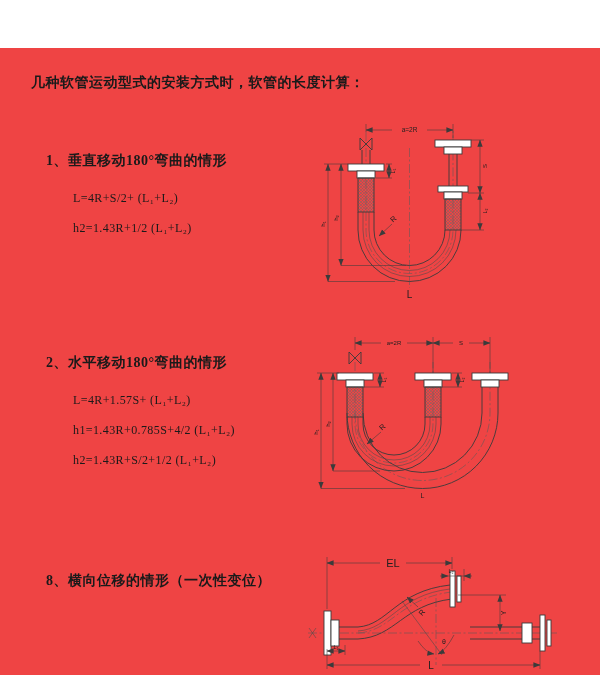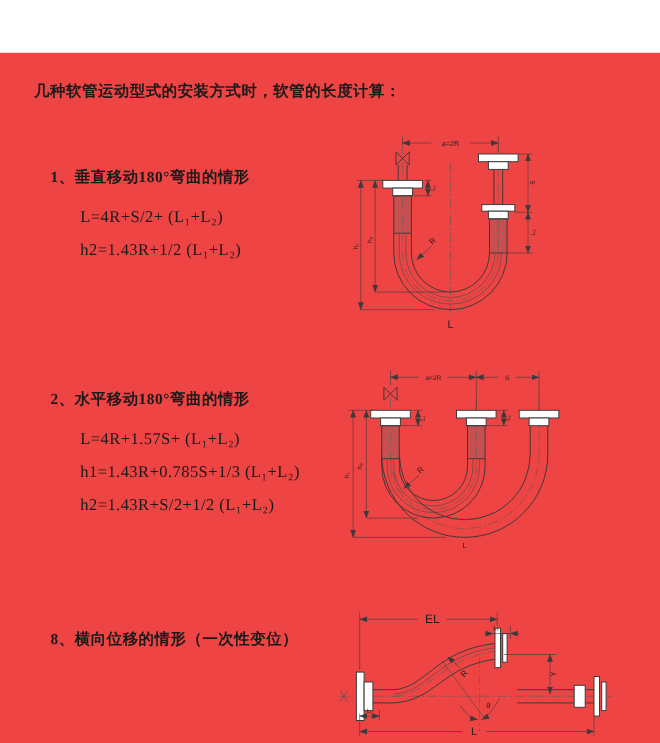--- a/index.html
+++ b/index.html
@@ -7,21 +7,21 @@
     position:relative;width:600px;height:675px;background:#ef4444;overflow:hidden;
     font-family:"Liberation Sans","DejaVu Sans",sans-serif;color:#1a1a1a;margin-top:48px;
   }
   .title{
     position:absolute;left:31px;top:26px;font-size:14px;font-weight:bold;
     letter-spacing:0.5px;white-space:nowrap;
   }
   .section{position:absolute;left:46px;font-family:Liberation Serif, serif;}
   .sec-heading{font-size:14px;font-weight:bold;letter-spacing:0.5px;white-space:nowrap;}
   .formulas{margin:13px 0 0 27px;}
-  .formula{font-size:15px;line-height:30px;letter-spacing:0.4px;white-space:nowrap;}
+  .formula{font-size:12px;line-height:30px;letter-spacing:0.4px;white-space:nowrap;}
   .diag{position:absolute;}
   .diag text{fill:#1f1f1f;font-family:"Liberation Sans","DejaVu Sans",sans-serif;}
   .ln{fill:none;stroke:#3b3b3b;stroke-width:0.9;}
   .thin{fill:none;stroke:#4a4a4a;stroke-width:0.55;}
   .cl{fill:none;stroke:#5a5a5a;stroke-width:0.55;stroke-dasharray:9,2.5,2,2.5;}
   .dim{fill:none;stroke:#3b3b3b;stroke-width:0.55;}
   .fl{fill:#ffffff;stroke:#3b3b3b;stroke-width:0.9;}
   .hh{fill:url(#ht);stroke:#3b3b3b;stroke-width:0.9;}
 </style>
 </head>
@@ -47,21 +47,21 @@
     <div class="formulas">
       <div class="formula">L=4R+S/2+ (L₁+L₂)</div>
       <div class="formula">h2=1.43R+1/2 (L₁+L₂)</div>
     </div>
   </div>
 
   <div class="section" style="top:306px">
     <div class="sec-heading">2、水平移动180°弯曲的情形</div>
     <div class="formulas">
       <div class="formula">L=4R+1.57S+ (L₁+L₂)</div>
-      <div class="formula">h1=1.43R+0.785S+1/3 (L₁+L₂)</div>
+      <div class="formula">h1=1.43R+0.785S+4/2 (L₁+L₂)</div>
       <div class="formula">h2=1.43R+S/2+1/2 (L₁+L₂)</div>
     </div>
   </div>
 
   <div class="section" style="top:524px">
     <div class="sec-heading">8、横向位移的情形（一次性变位）</div>
   </div>
 
   <svg class="diag" style="left:310px;top:70px" width="290" height="195" viewBox="0 0 290 195">
 

